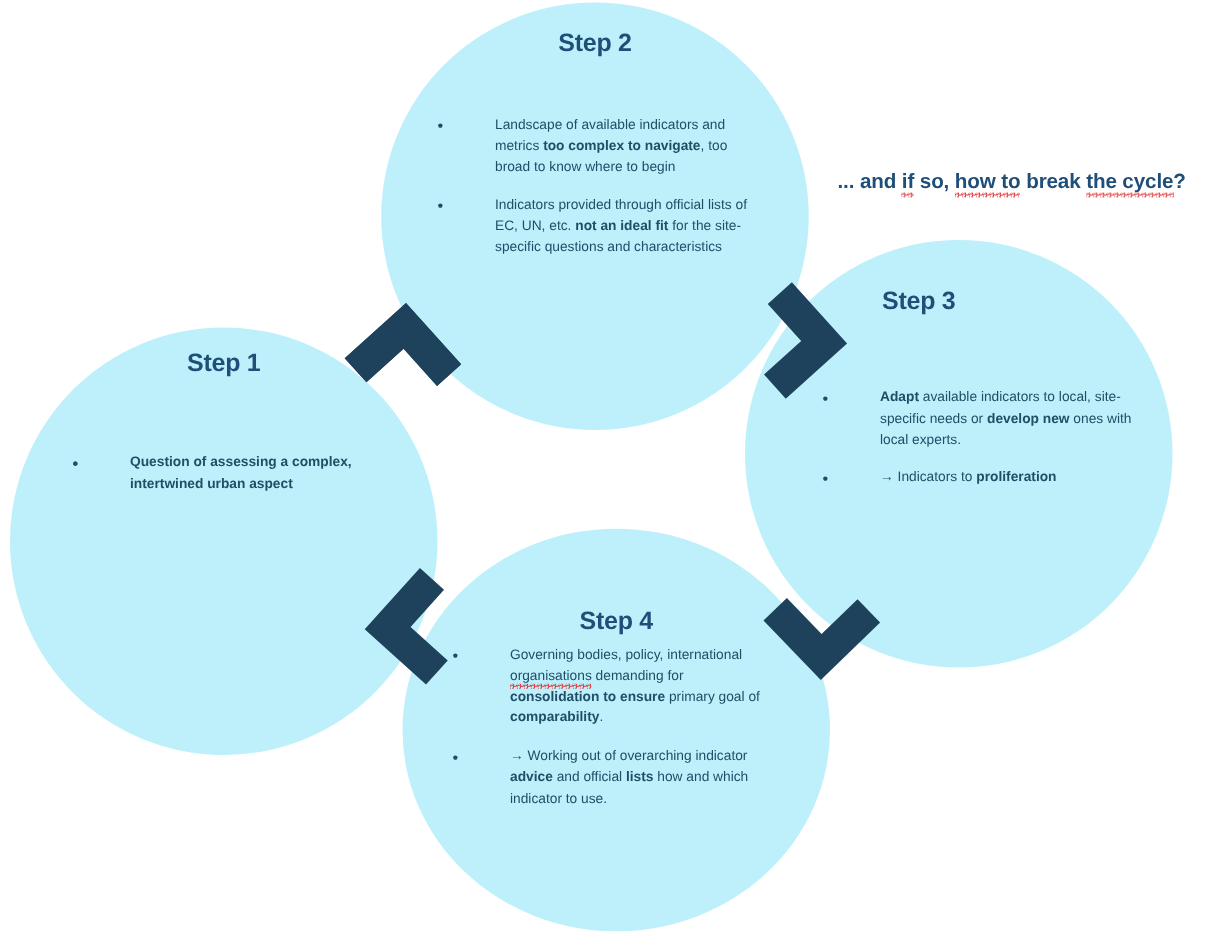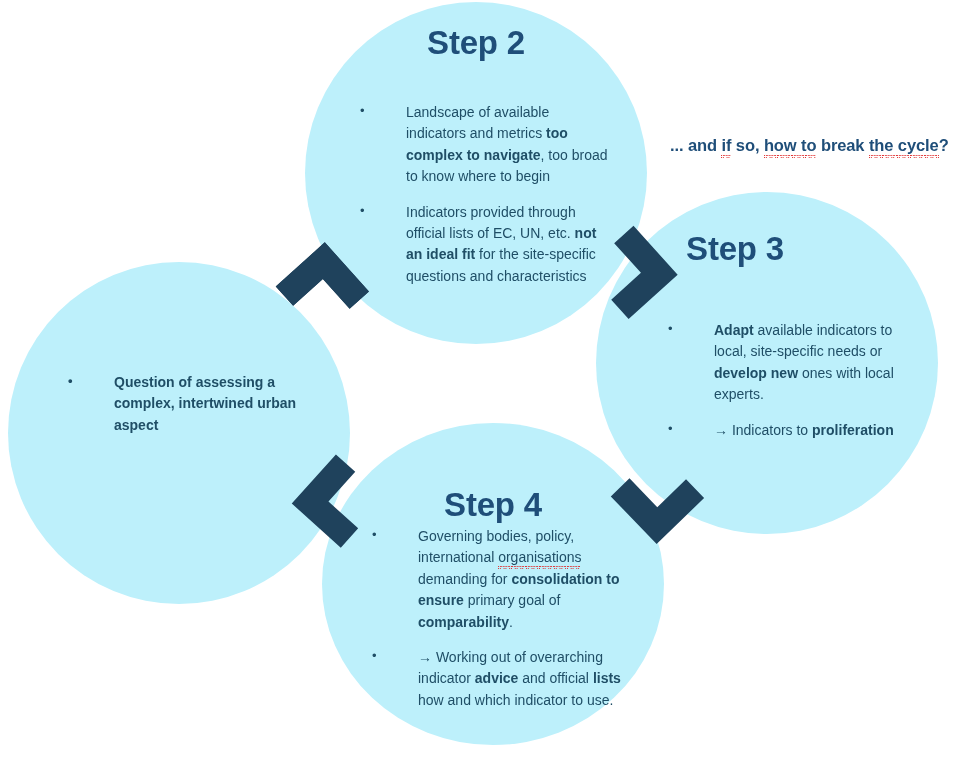--- a/index.html
+++ b/index.html
@@ -26,39 +26,39 @@
   }
 
   
   #circle-step1 { left: 8px;   top: 262px; width: 342px; height: 342px; }
   #circle-step2 { left: 305px; top: 2px;   width: 342px; height: 342px; }
   #circle-step3 { left: 596px; top: 192px; width: 342px; height: 342px; }
   #circle-step4 { left: 322px; top: 423px; width: 342px; height: 322px; }
 
   .step-heading {
     position: absolute;
-    font-size: 33px;
+    font-size: 20px;
     font-weight: bold;
     color: #1f4e79;
     text-align: center;
     letter-spacing: -0.2px;
     white-space: nowrap;
   }
   #heading-step1 { left: 8px;   top: 280px; width: 342px; }
   #heading-step2 { left: 305px; top: 24px;  width: 342px; }
   #heading-step3 { left: 564px; top: 230px; width: 342px; }
   #heading-step4 { left: 322px; top: 450px; width: 342px; margin-top: 36px; }
 
   .bullet-list {
     position: absolute;
-    margin: 12px;
+    margin: 2px;
     padding: 0;
     list-style: none;
     color: #1f4e66;
-    font-size: 14px;
+    font-size: 11px;
     line-height: 1.53;
   }
   .bullet-list li {
     position: relative;
     padding-left: 46px;
     margin-bottom: 14px;
   }
   .bullet-list li:last-child { margin-bottom: 0; }
   .bullet-list li::before {
     content: "\2022";
@@ -150,20 +150,21 @@
   </div>
 
   <div class="arrow" id="arrow-4to1">
     <svg width="110" height="110" viewBox="0 0 110 110">
       <g transform="rotate(222 55 55)">
         <polygon points="22,30 88,30 88,96 62,96 62,56 22,56" fill="#1f425c"></polygon>
       </g>
     </svg>
   </div>
 
+  <div class="step-heading" id="heading-step1">Step 1</div>
   <div class="step-heading" id="heading-step2">Step 2</div>
   <div class="step-heading" id="heading-step3">Step 3</div>
   <div class="step-heading" id="heading-step4">Step 4</div>
 
   <ul class="bullet-list" id="list-step1">
       <li><b>Question of assessing a complex, intertwined urban aspect</b></li>
     </ul>
   <ul class="bullet-list" id="list-step2">
       <li><span>Landscape of available indicators and metrics </span><b>too complex to navigate</b><span>, too broad to know where to begin</span></li>
       <li><span>Indicators provided through official lists of EC, UN, etc. </span><b>not an ideal fit</b><span> for the site-specific questions and characteristics</span></li>

